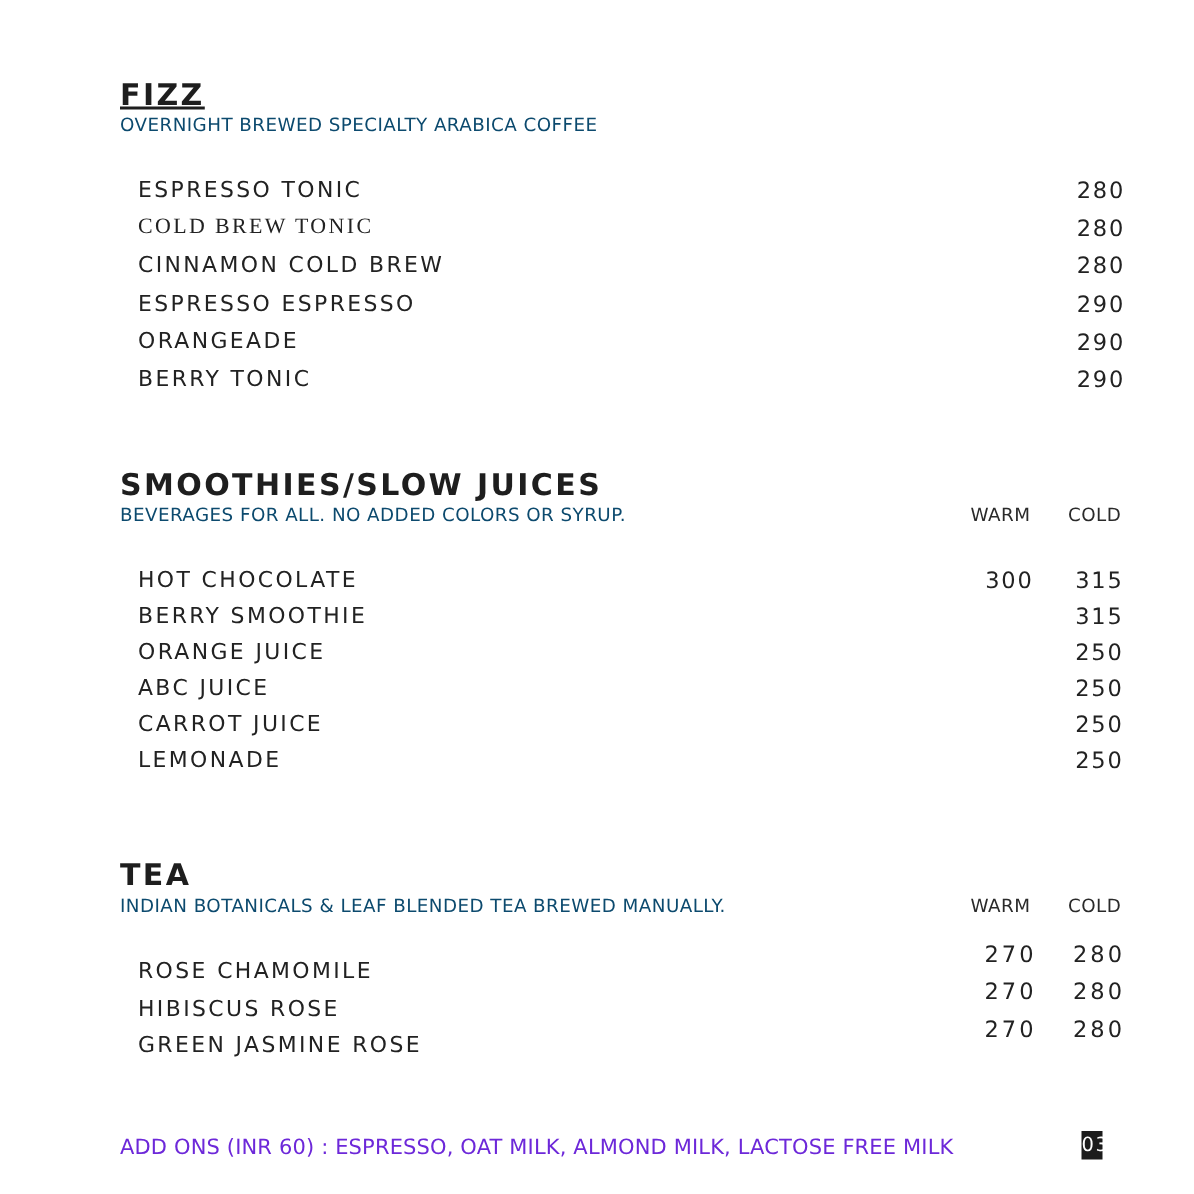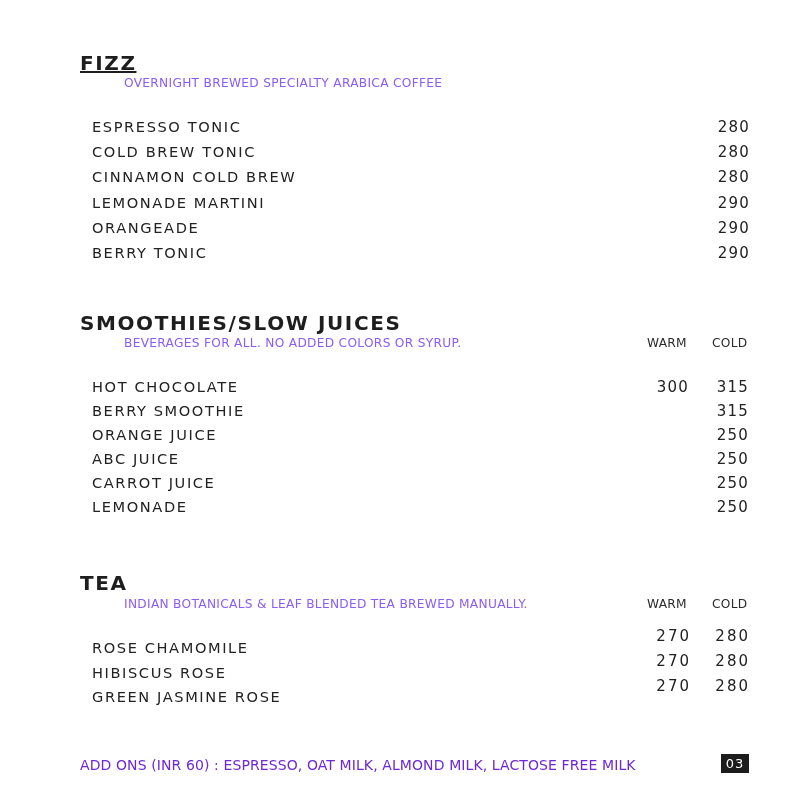--- a/index.html
+++ b/index.html
@@ -2,44 +2,44 @@
 <html><head>
 <meta charset="utf-8">
 <style>
   html, body { margin: 0; padding: 0; background: #ffffff; }
   body {
     width: 796px; height: 796px; position: relative; overflow: hidden;
     font-family: "DejaVu Sans", sans-serif; color: #1f1f1f;
   }
   .abs { position: absolute; white-space: nowrap; }
   .sec-title { font-size: 20px; font-weight: bold; letter-spacing: 1.6px; color: #1e1e1e; }
-  .sec-sub { font-size: 12.2px; letter-spacing: 0.3px; color: #8b5cf6; margin-left: 44px; }
+  .sec-sub { font-size: 12.2px; letter-spacing: 0.3px; color: #0c4a6e; }
   .item { font-size: 14.6px; letter-spacing: 1.6px; color: #222; margin-left: 12px; }
   .price { font-size: 15px; letter-spacing: 1.2px; color: #222; text-align: right; width: 44px; }
   .colhead { font-size: 12.2px; letter-spacing: 0.3px; color: #2a2a2a; }
   .footer { font-size: 14px; letter-spacing: 0.1px; color: #6d28d9; }
   .page-badge {
     background: #1c1c1c; color: #ffffff; font-size: 13px; letter-spacing: 1px;
-    width: 28px; height: 19px; line-height: 19px; text-align: center;
+    width: 14px; height: 19px; line-height: 19px; text-align: center;
   }
 </style>
 </head>
 <body>
 
 <div>
   <div class="abs sec-title" style="left:80px; top:51px;text-decoration:underline;">FIZZ</div>
   <div class="abs sec-sub" style="left:80px; top:76px;">OVERNIGHT BREWED SPECIALTY ARABICA COFFEE</div>
 
   <div class="abs item" style="left:80px; top:118px;">ESPRESSO TONIC</div>
   <div class="abs price" style="left:706px; top:118px;">280</div>
-  <div class="abs item" style="left:80px; top:143px;">COLD BREW TONIC</div>
+  <div class="abs item" style="left:80px; top:143px;font-family:Liberation Serif, serif;">COLD BREW TONIC</div>
   <div class="abs price" style="left:706px; top:143px;">280</div>
   <div class="abs item" style="left:80px; top:168px;">CINNAMON COLD BREW</div>
   <div class="abs price" style="left:706px; top:168px;">280</div>
-  <div class="abs item" style="left:80px; top:194px;">LEMONADE MARTINI</div>
+  <div class="abs item" style="left:80px; top:194px;">ESPRESSO ESPRESSO</div>
   <div class="abs price" style="left:706px; top:194px;">290</div>
   <div class="abs item" style="left:80px; top:219px;">ORANGEADE</div>
   <div class="abs price" style="left:706px; top:219px;">290</div>
   <div class="abs item" style="left:80px; top:244px;">BERRY TONIC</div>
   <div class="abs price" style="left:706px; top:244px;">290</div>
 </div>
 
 <div>
   <div class="abs sec-title" style="left:80px; top:311px;">SMOOTHIES/SLOW JUICES</div>
   <div class="abs sec-sub" style="left:80px; top:336px;text-align:right;">BEVERAGES FOR ALL. NO ADDED COLORS OR SYRUP.</div>

